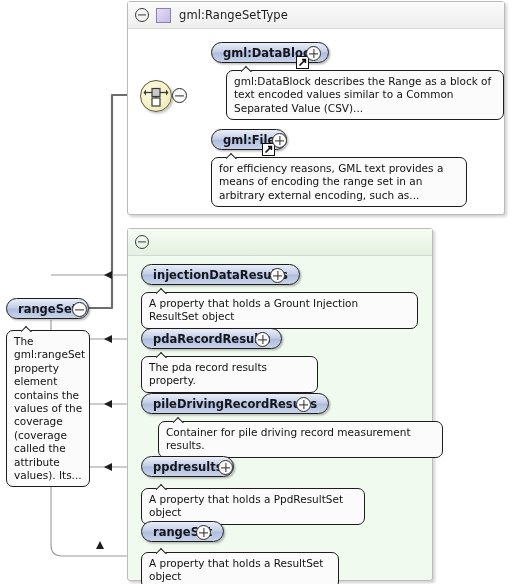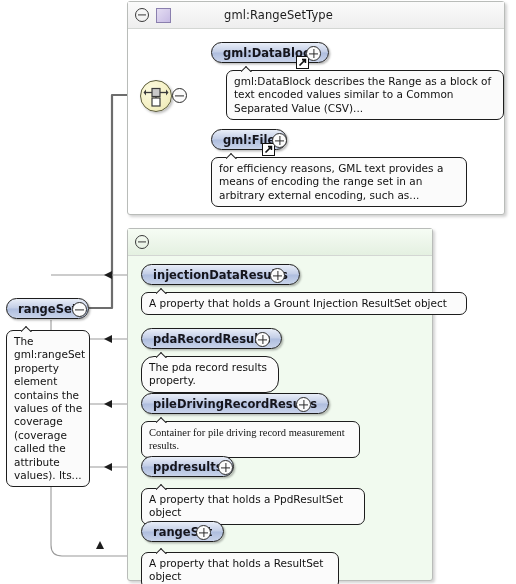--- a/index.html
+++ b/index.html
@@ -55,21 +55,21 @@
   .panel-subs .panel-header {
     background: linear-gradient(to bottom,#f6fcf4 0%, #e4f0e1 100%);
   }
   .panel-title {
     font-size: 11.5px;
     color: #1c1c1c;
     font-weight: bold;
     letter-spacing: .1px;
     white-space: nowrap;
   }
-  .panel-type .panel-title { font-weight: normal; margin-left: 45px; }
+  .panel-type .panel-title { font-weight: normal; }
 
   
   .toggle-circle {
     width: 12px; height: 12px;
     border: 1.2px solid #3a3a3a;
     border-radius: 50%;
     position: relative;
     flex: 0 0 auto;
     background: transparent;
     margin-right: 7px;
@@ -301,39 +301,39 @@
   <div class="panel panel-subs">
     <div class="panel-header">
       <span class="toggle-circle"></span>
     </div>
   </div>
 
   <div class="node" style="left:141px; top:264px;">
     <span>injectionDataResults</span>
   </div>
   <div class="node-plus" style="left:270px; top:268px;"></div>
-  <div class="doc" style="left:141px; top:292px; width:326px;">
+  <div class="doc" style="left:141px; top:292px; width:277px;">
     <span class="tail"></span>
     <span>A property that holds a Grount Injection ResultSet object</span>
   </div>
 
   <div class="node" style="left:141px; top:328px;">
     <span>pdaRecordResults</span>
   </div>
   <div class="node-plus" style="left:255px; top:332px;"></div>
-  <div class="doc" style="left:141px; top:356px; width:138px;border-radius:13px;">
+  <div class="doc" style="left:141px; top:356px; width:177px;">
     <span class="tail"></span>
     <span>The pda record results property.</span>
   </div>
 
   <div class="node" style="left:141px; top:393px;">
     <span>pileDrivingRecordResults</span>
   </div>
   <div class="node-plus" style="left:296px; top:397px;"></div>
-  <div class="doc" style="left:141px; top:421px; width:219px;font-family:Liberation Serif, serif;">
+  <div class="doc" style="left:158px; top:421px; width:285px;">
     <span class="tail"></span>
     <span>Container for pile driving record measurement results.</span>
   </div>
 
   <div class="node" style="left:141px; top:456px;">
     <span>ppdresults</span>
   </div>
   <div class="node-plus" style="left:218px; top:460px;"></div>
   <div class="doc" style="left:141px; top:488px; width:224px;">
     <span class="tail"></span>

